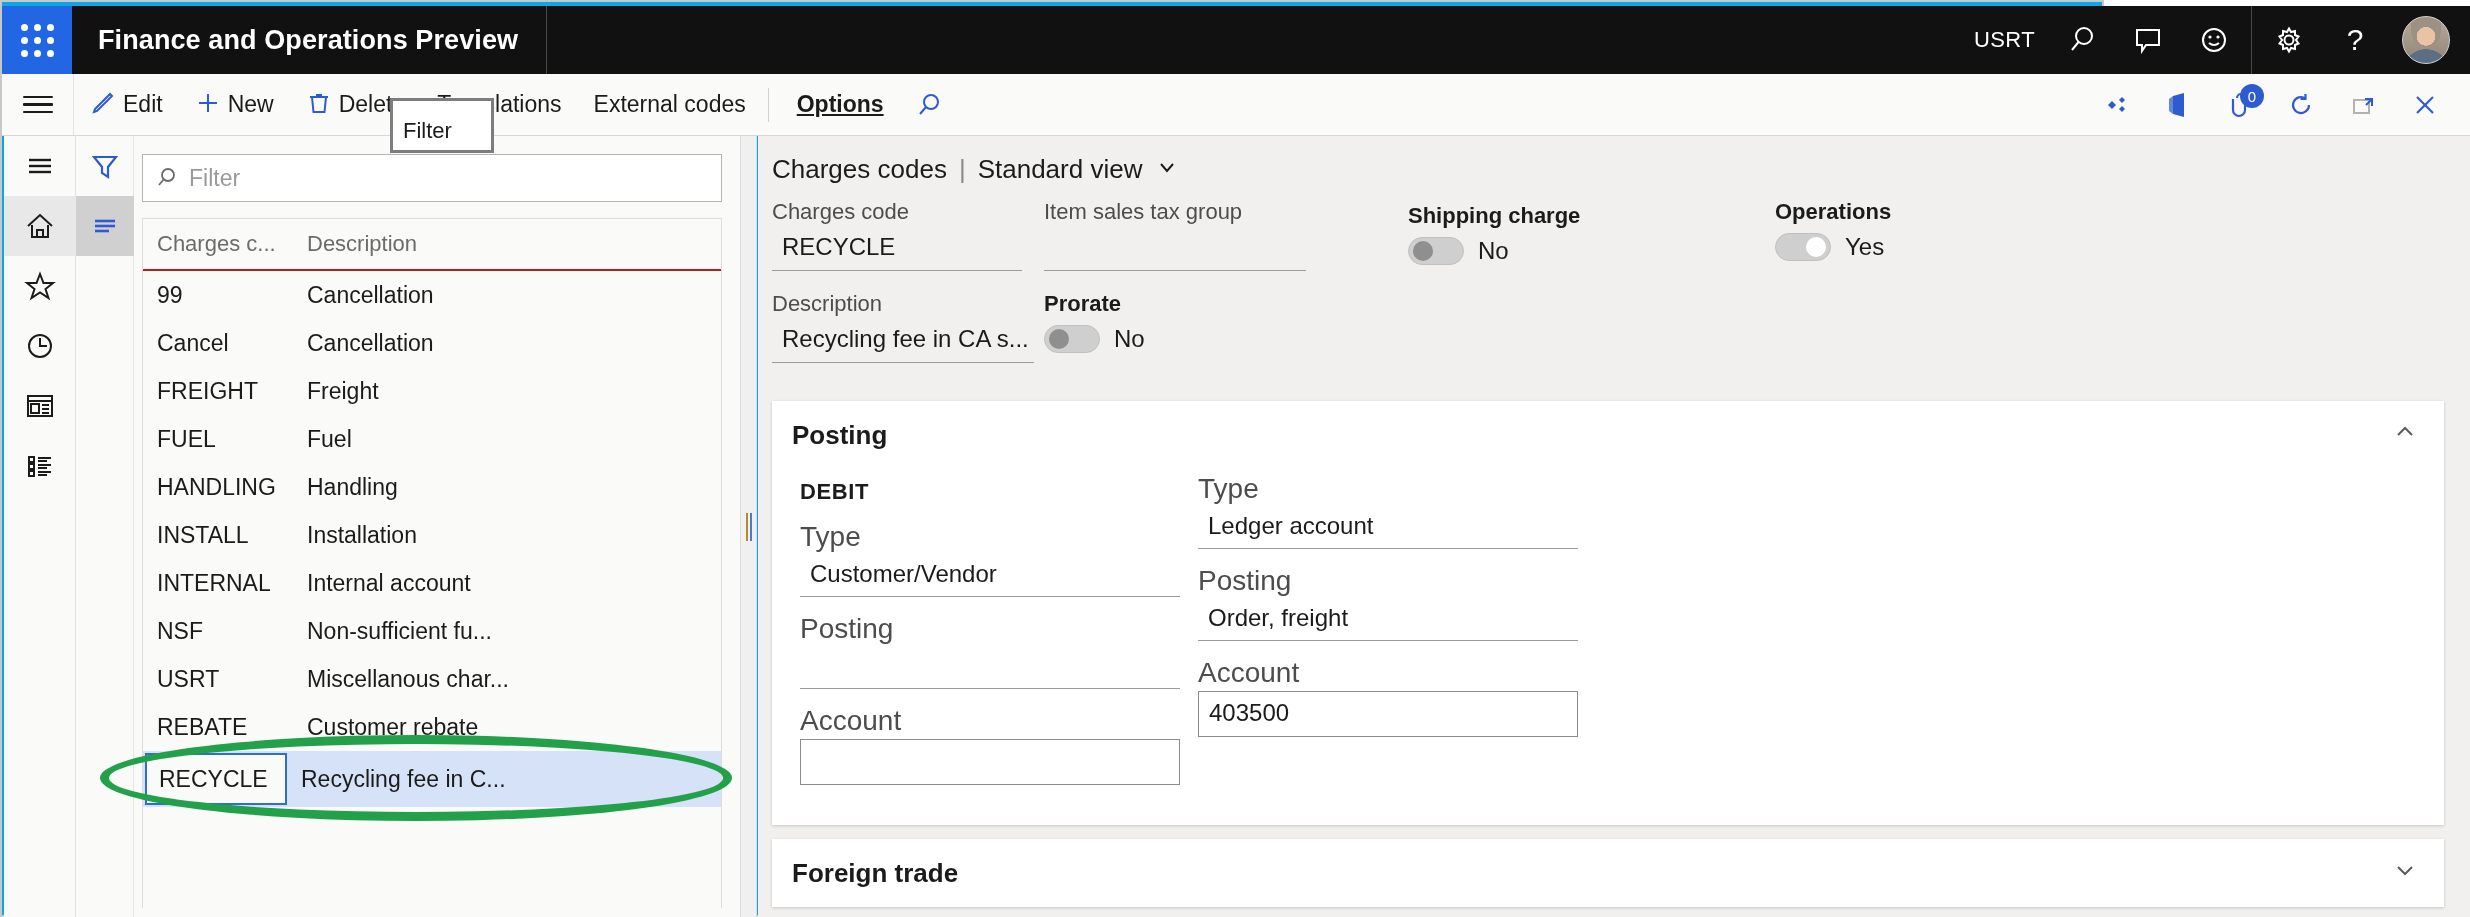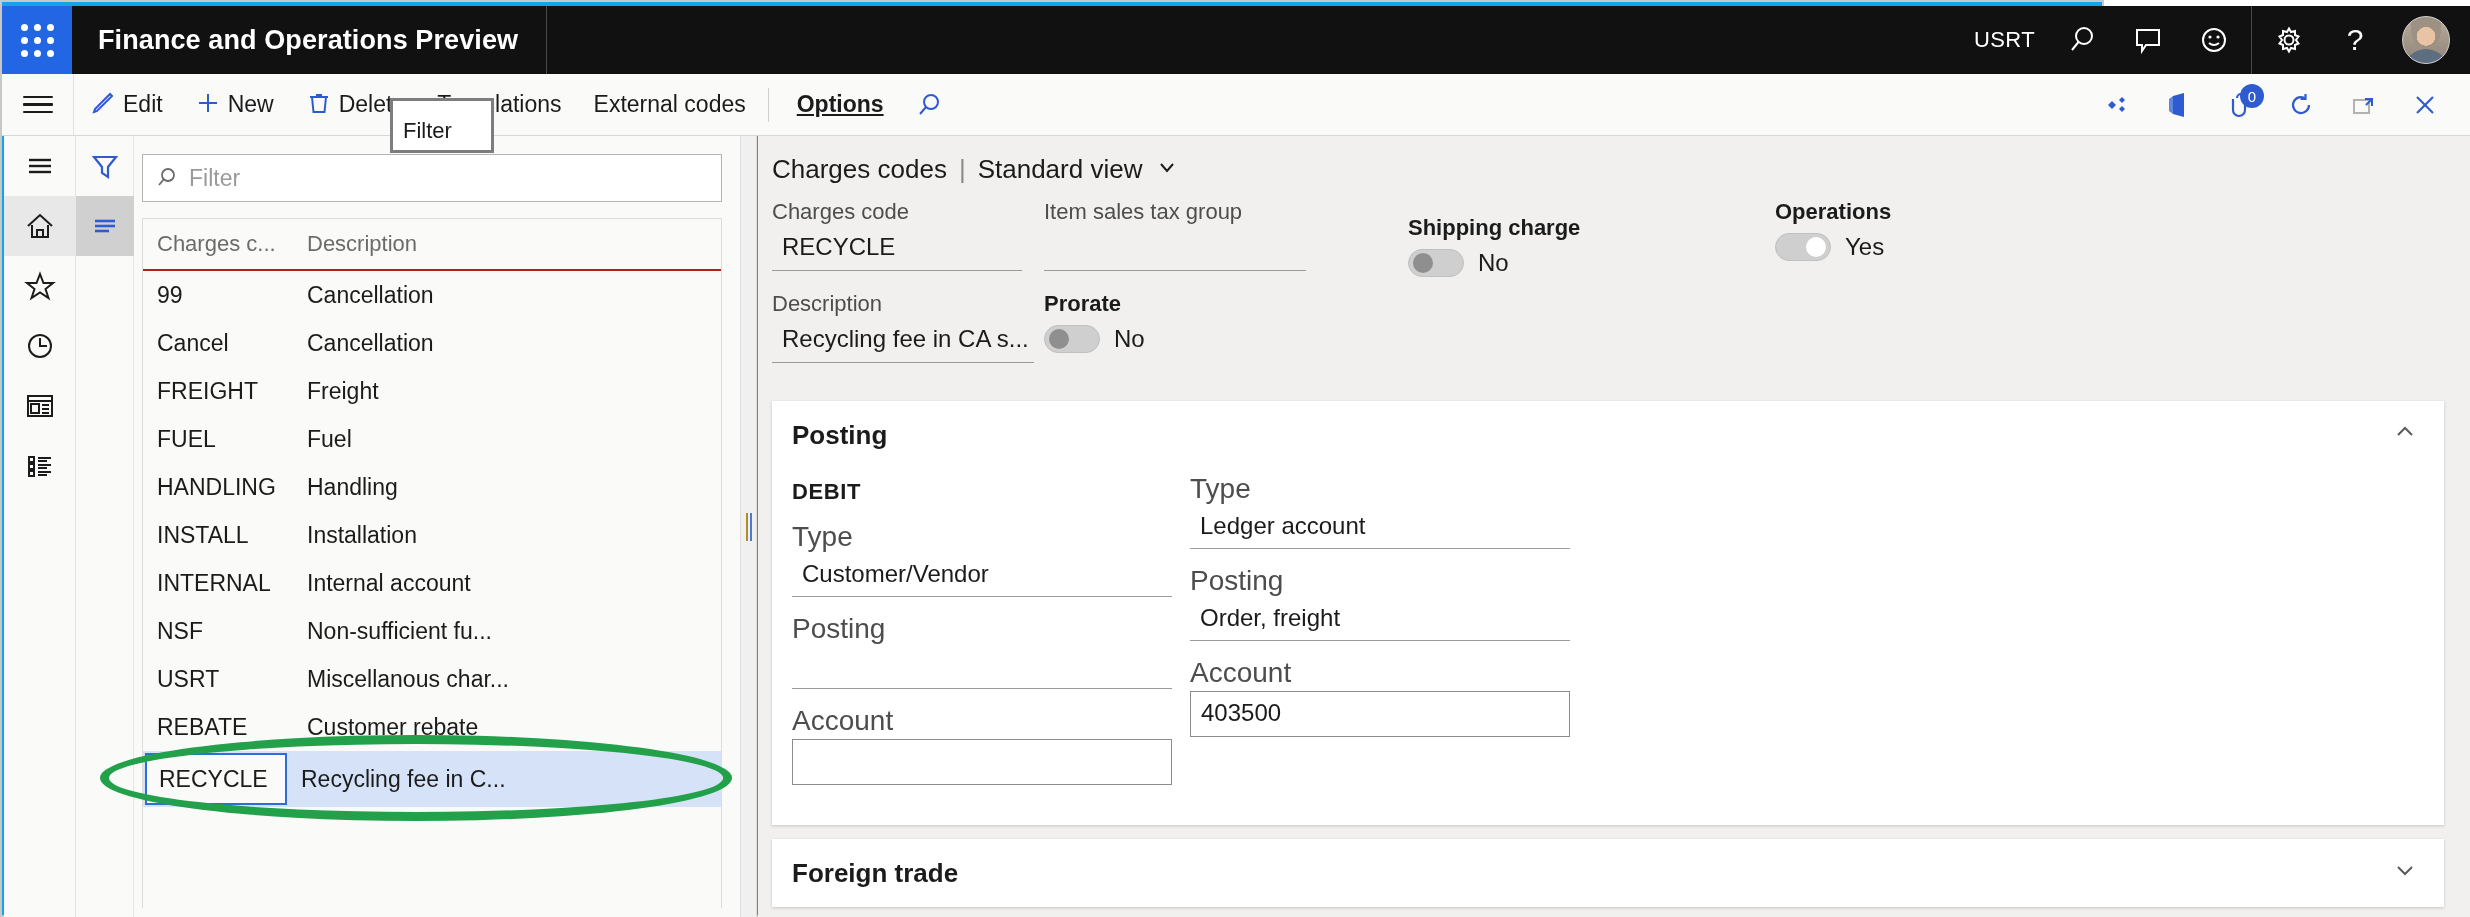--- a/index.html
+++ b/index.html
@@ -275,21 +275,21 @@
     margin: 0 26px 14px 14px;
     box-shadow: 0 1px 3px rgba(0,0,0,.18);
   }
   .card-head {
     height: 68px; display:flex; align-items:center;
     padding: 0 26px 0 20px;
     font-size: 26px; font-weight: 600; color:#1b1b1b;
     cursor: pointer;
   }
   .card-chev { margin-left:auto; font-size: 24px; color:#5a5a5a; }
-  .card-body { padding: 4px 20px 24px 20px; display:flex; gap: 0; }
+  .card-body { padding: 4px 20px 24px 28px; display:flex; gap: 0; }
   .col { width: 380px; }
   .coltitle { font-size: 22px; font-weight: 700; color:#1b1b1b; letter-spacing:.6px; margin: 6px 0 16px 0;}
   .ffield { margin-bottom: 16px; }
   .ffield .fl { font-size: 28px; color:#4d4d4d; margin-bottom: 2px;}
   .ffield .fv {
     font-size: 24px; color:#1b1b1b;
     border-bottom: 1px solid #9b9b9b;
     padding: 5px 0 7px 10px;
     min-height: 42px;
   }
@@ -630,21 +630,21 @@
       <div class="fld" style="left:0px; top:0px; width:250px;">
         <div class="fld-label">Charges code</div>
         <div class="fld-value">RECYCLE</div>
       </div>
 
       <div class="fld" style="left:272px; top:0px; width:262px;">
         <div class="fld-label">Item sales tax group</div>
         <div class="fld-value"></div>
       </div>
 
-      <div class="fld" style="left:636px; top:16px;">
+      <div class="fld" style="left:636px; top:4px;">
         <div class="fld-label dark">Shipping charge</div>
         <div class="toggle-row" style="margin-top:8px;">
           <div class="toggle">
               <i></i>
             </div>
           <div class="toggle-text">No</div>
         </div>
       </div>
 
       <div class="fld" style="left:1003px; top:0px;">

